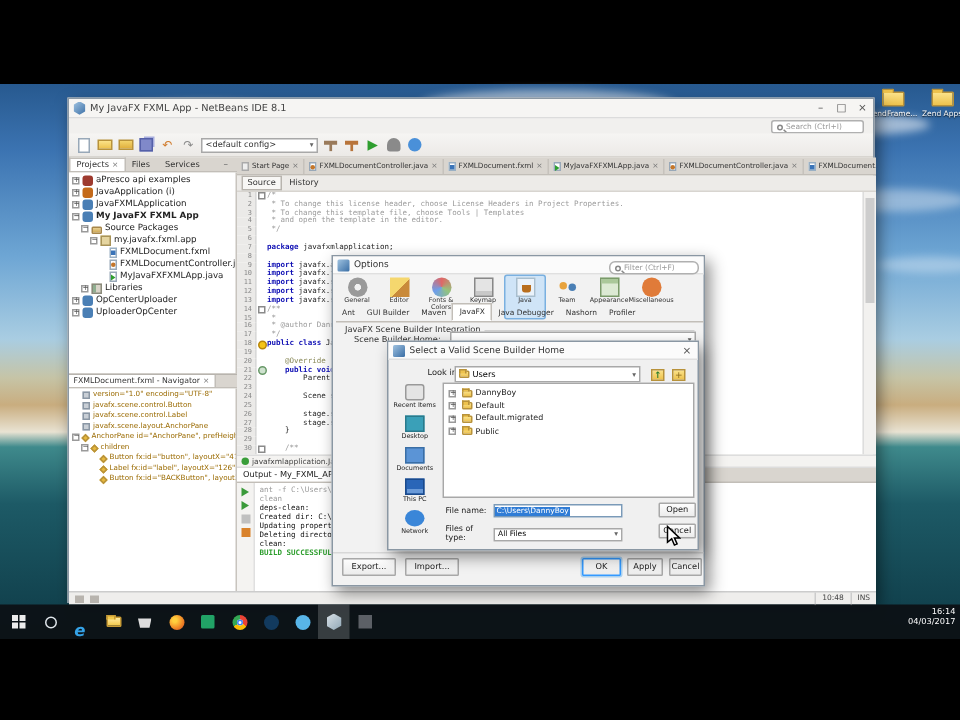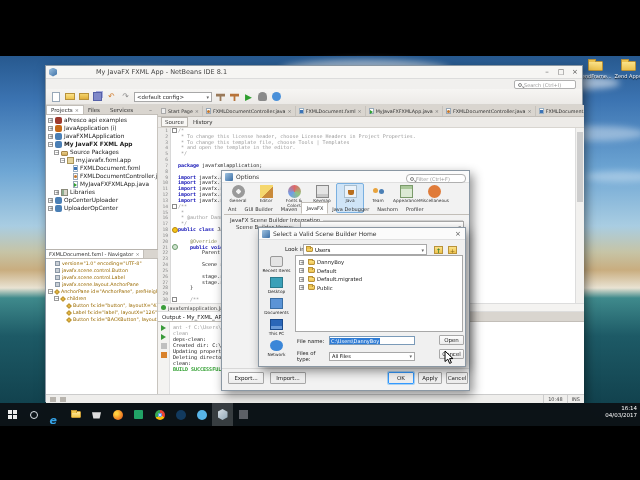--- a/index.html
+++ b/index.html
@@ -45,21 +45,21 @@
   .ic-photoshop{width:10px;height:10px;border-radius:50%;background:#123a5e;}
   .ic-skype{width:10px;height:10px;border-radius:50%;background:#58b5e8;}
   .ic-netbeans{width:10px;height:11px;background:linear-gradient(135deg,#d8e0e6,#8fa6b5);clip-path:polygon(50% 0,100% 26%,100% 74%,50% 100%,0 74%,0 26%);}
   .ic-app{width:9px;height:9px;background:#5c6066;}
 
   
   .nbwin{left:45px;top:65px;width:538px;height:337px;background:#f1f0ee;border:1px solid #8a97a3;
     box-shadow:3px 4px 10px rgba(0,0,0,.5);font-size:6.5px;color:#222;}
   .titlebar{position:absolute;left:0;top:0;width:100%;height:13px;background:#f6f5f3;display:flex;align-items:center;border-bottom:1px solid #dcdcdc;}
   .nbcube{width:8px;height:9px;margin:0 3px 0 3px;background:linear-gradient(135deg,#9fc2e0,#3a6ea5);clip-path:polygon(50% 0,100% 26%,100% 74%,50% 100%,0 74%,0 26%);}
-  .wtitle{font-size:6.5px;color:#444;white-space:nowrap;margin-left:36px;}
+  .wtitle{font-size:6.5px;color:#444;white-space:nowrap;}
   .wctrls{margin-left:auto;display:flex;}
   .wctrl{width:14px;height:12px;text-align:center;font-size:7px;line-height:12px;color:#555;}
   .menubar{position:absolute;left:0;top:13px;width:100%;height:10px;display:flex;gap:5px;align-items:center;padding-left:4px;background:#f1f0ee;}
   .mi{font-size:6px;color:#222;white-space:nowrap;}
   .searchbox{position:absolute;left:468px;top:14px;width:62px;height:9px;background:#fff;border:1px solid #b0b0b0;border-radius:2px;display:flex;align-items:center;overflow:hidden;}
   .mag{position:relative;width:4px;height:4px;border:1px solid #888;border-radius:50%;margin:0 2px 0 3px;flex:0 0 auto;}
   .mag::after{content:"";position:absolute;width:3px;height:1px;background:#888;transform:rotate(45deg);left:2.5px;top:3.5px;}
   .phtext{font-size:5px;color:#999;white-space:nowrap;}
   .toolbar{position:absolute;left:0;top:23px;width:100%;height:16px;background:linear-gradient(#f6f5f3,#eceae7);display:flex;align-items:center;gap:3px;padding-left:4px;border-bottom:1px solid #d8d5d0;}
   .tbi{width:11px;height:11px;display:flex;align-items:center;justify-content:center;font-size:8px;}

